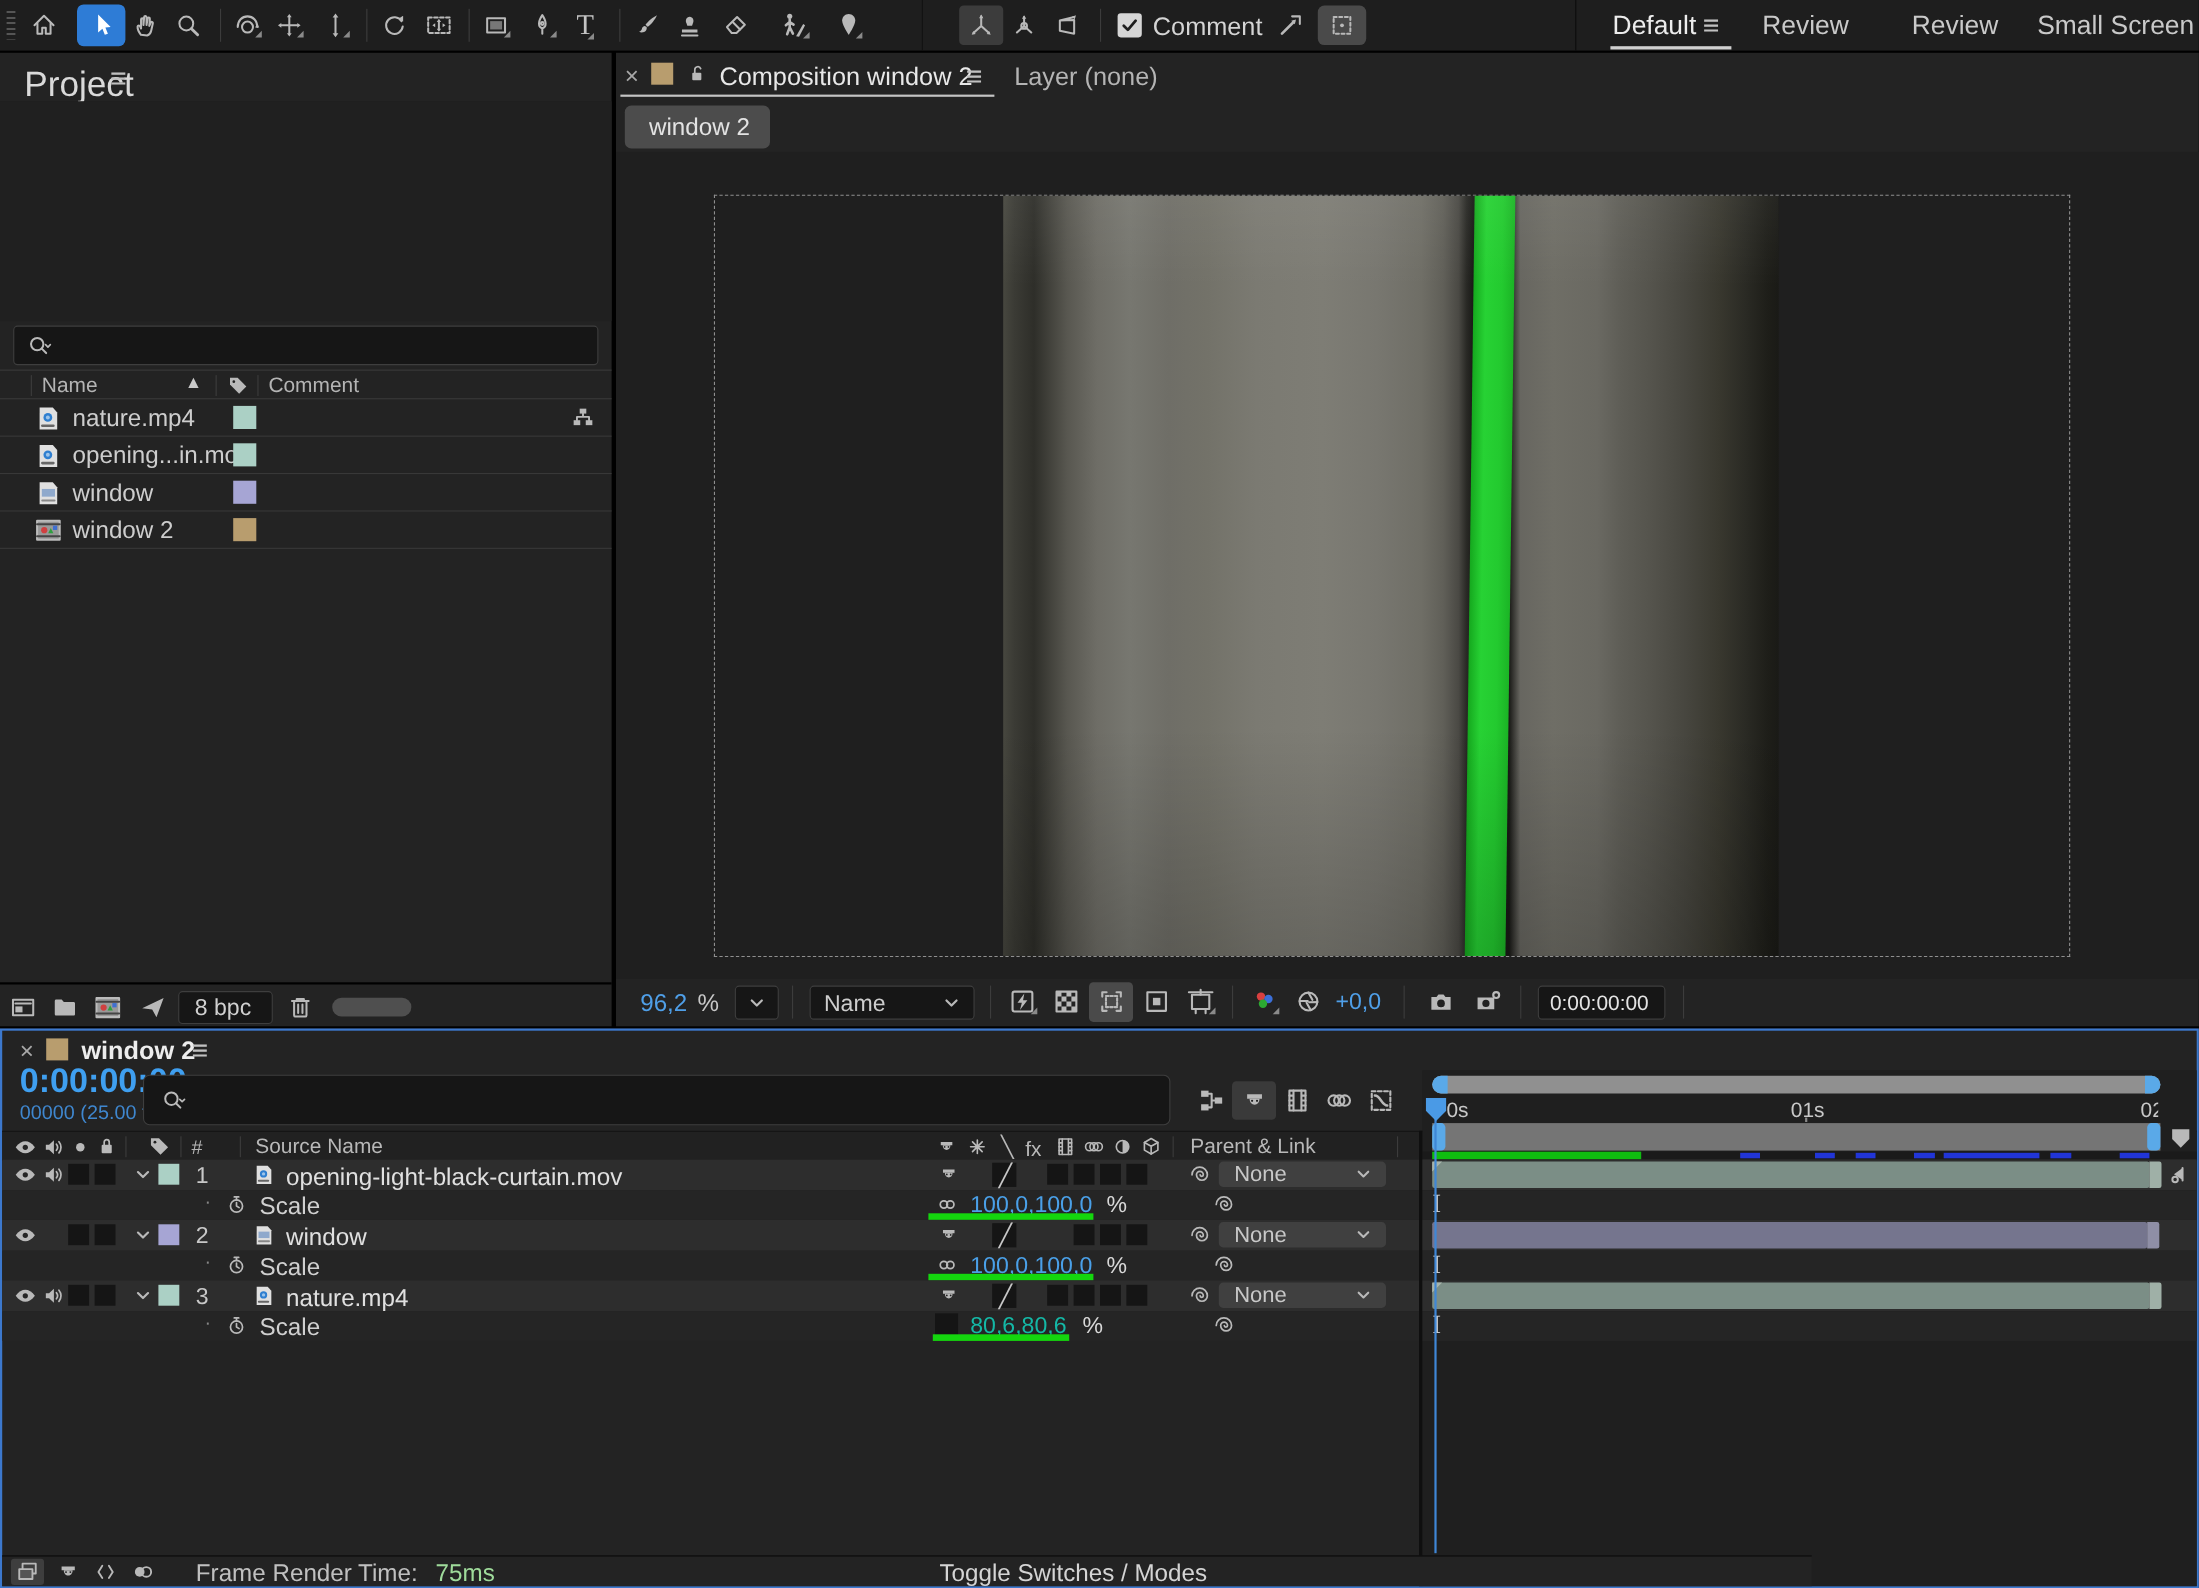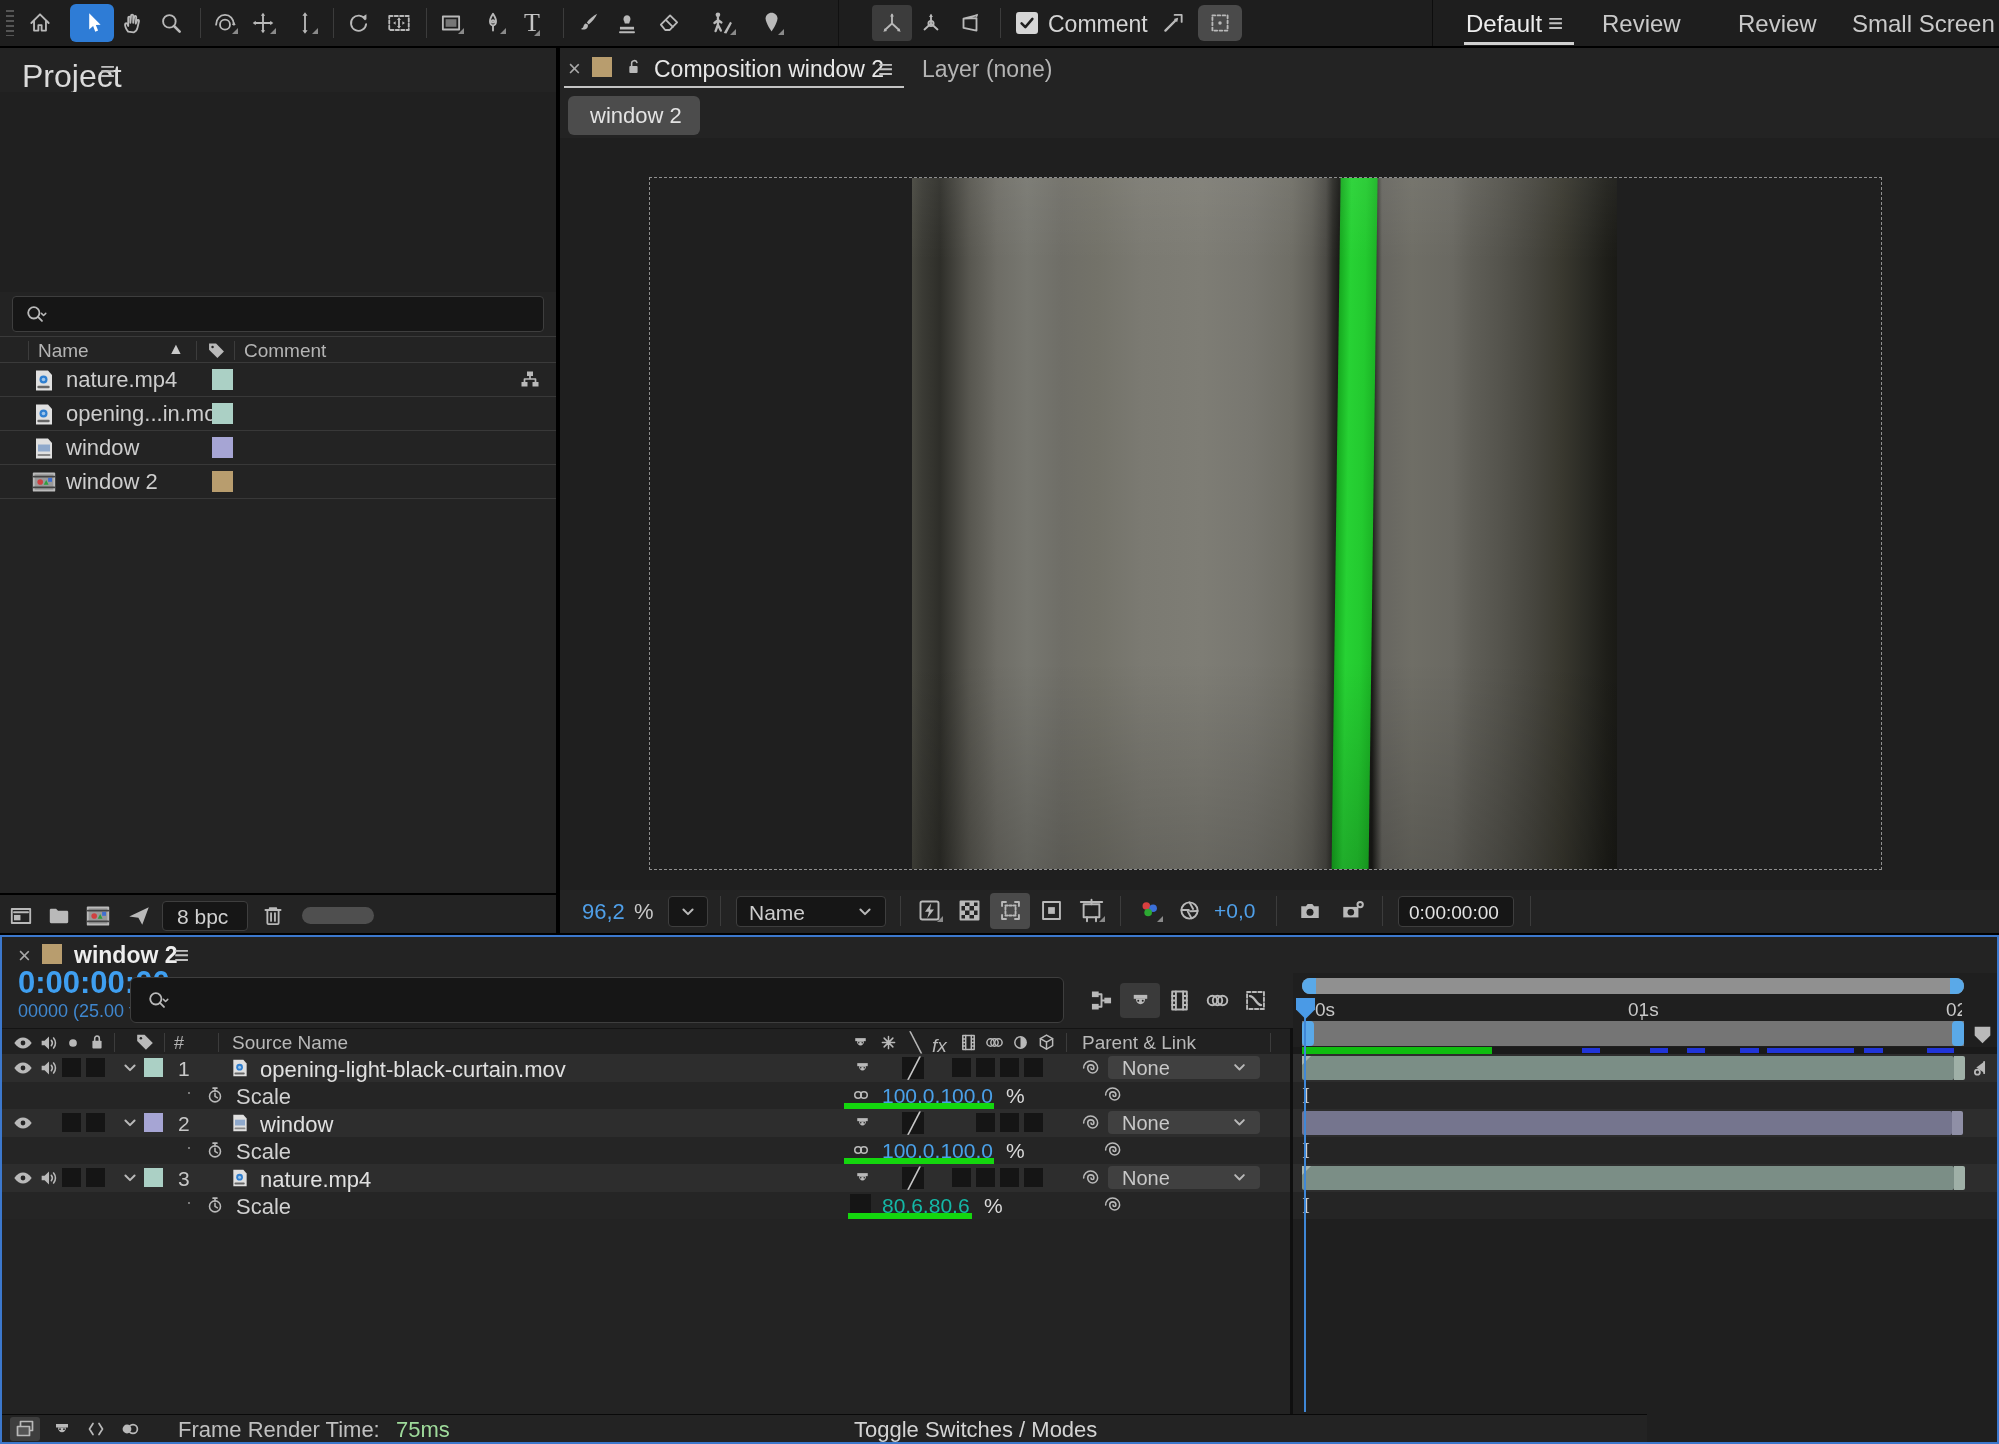--- a/index.html
+++ b/index.html
@@ -519,21 +519,21 @@
           <circle cx="14" cy="12.2" r=".9" style="fill:#222;stroke:none"></circle>
         </svg>
       </span>
     <span class="ic" style="left:876px;top:3px;width:21px;height:21px">
         <svg viewBox="0 0 24 24">
           <path d="M12 5v14M5 12h14M7 7l10 10M17 7 7 17"></path>
           <circle class="f" cx="12" cy="12" r="2"></circle>
         </svg>
       </span>
     <span class="txt" style="left:908px;top:2px;font-size:19px;color:#b8b8b8">╲</span>
-    <span class="txt" style="left:930px;top:6px;font-size:19px;font-style:italic;color:#b8b8b8">fx</span>
+    <span class="txt" style="left:930px;top:6px;font-size:19px;color:#b8b8b8">fx</span>
     <span class="ic" style="left:956px;top:3px;width:21px;height:21px">
         <svg viewBox="0 0 24 24">
           <rect x="5.5" y="4" width="13" height="16"></rect>
           <path d="M8.8 4v16M15.2 4v16M5.5 8h3.3M5.5 12h3.3M5.5 16h3.3M15.2 8h3.3M15.2 12h3.3M15.2 16h3.3"></path>
         </svg>
       </span>
     <span class="ic" style="left:982px;top:3px;width:21px;height:21px">
         <svg viewBox="0 0 24 24">
           <circle cx="7.5" cy="12" r="4.2"></circle>
           <circle cx="12" cy="12" r="4.2"></circle>

